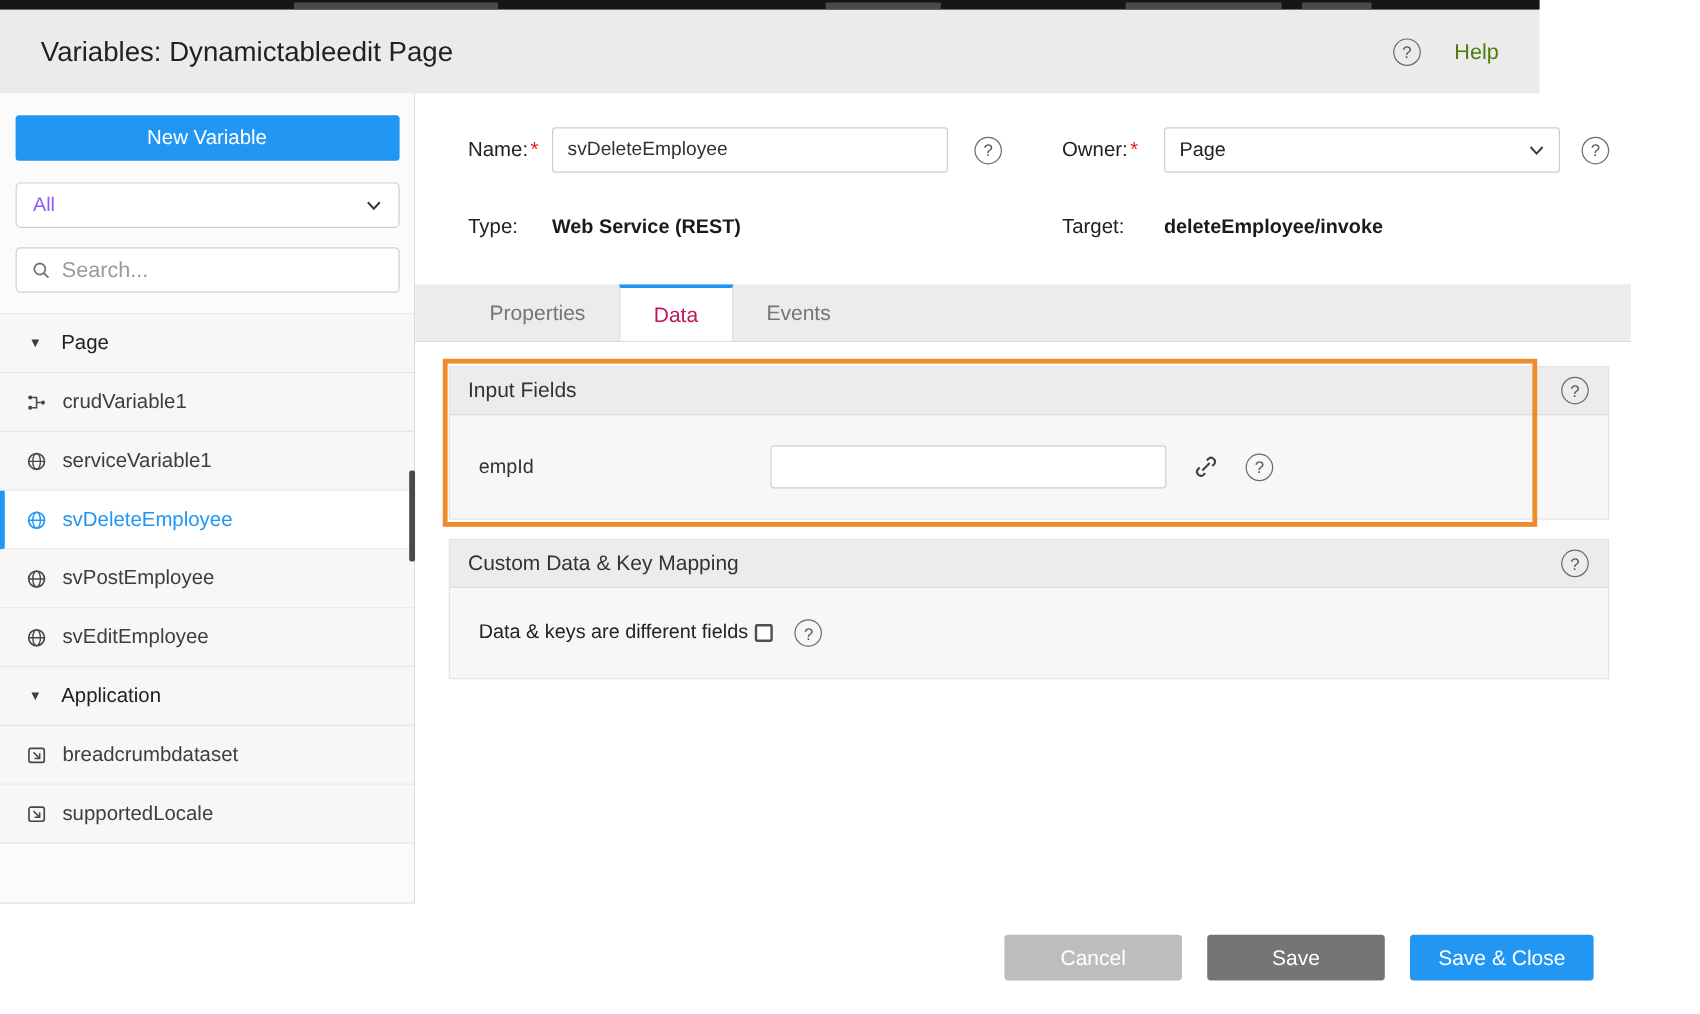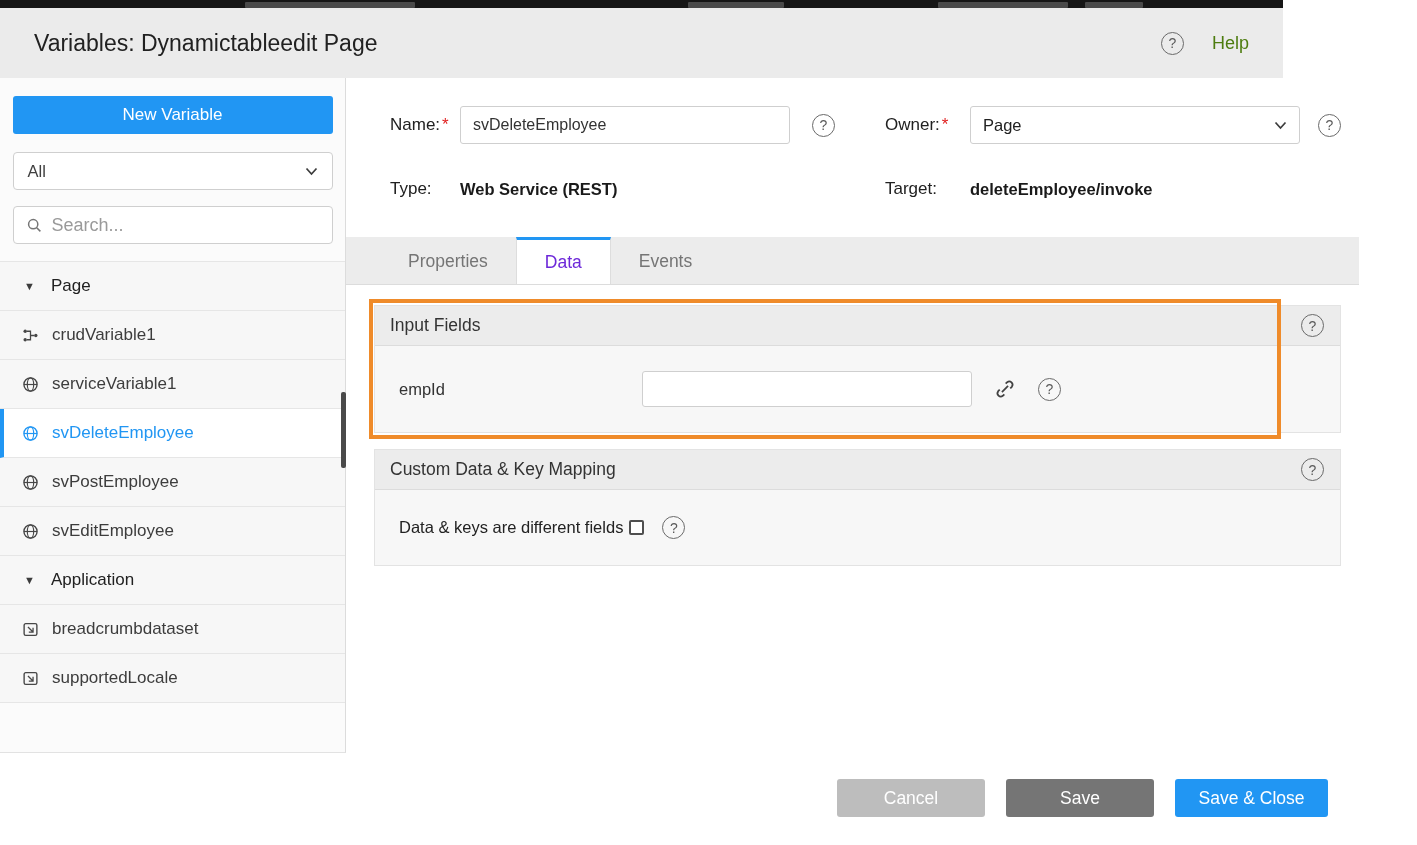--- a/index.html
+++ b/index.html
@@ -17,21 +17,21 @@
   .help-wrap { display:flex; align-items:center; gap:28px; color:#4d7c0f; font-size:18px; cursor:pointer; }
 
   .q-icon { width:23px; height:23px; border:1.5px solid #6a6a6a; border-radius:50%; display:inline-flex; align-items:center; justify-content:center; color:#5a5a5a; font-size:14px; flex:none; background:transparent; }
   .q-icon::before { content:"?"; }
 
   .body-wrap { display:flex; height:767px; }
 
   
   .sidebar { position:relative; width:346px; flex:none; height:675px; background:#fbfbfb; border-right:1px solid #dcdcdc; border-bottom:1px solid #e2e2e2; padding:18px 0 0 0; }
   .btn-new { display:block; width:320px; margin:0 auto; height:38px; background:#2196f3; color:#fff; font-size:17px; border:none; border-radius:3px; cursor:pointer; font-family:inherit; }
-  .select-box { width:320px; margin:18px auto 0; height:38px; background:#fff; border:1px solid #cfcfcf; border-radius:4px; display:flex; align-items:center; justify-content:space-between; padding:0 14px; font-size:16.5px; color:#404040; cursor:pointer; }
+  .select-box { width:320px; margin:18px auto 0; height:38px; background:#fff; border:1px solid #cfcfcf; border-radius:4px; display:flex; align-items:center; justify-content:space-between; padding:0 14px; font-size:16.5px; color:#8b5cf6; cursor:pointer; }
   .search-box { width:320px; margin:16px auto 0; height:38px; background:#fff; border:1px solid #cfcfcf; border-radius:4px; display:flex; align-items:center; padding:0 12px; gap:9px; }
   .search-box input { border:none; outline:none; flex:1; font-size:18px; color:#14532d; font-family:inherit; background:transparent; }
   .search-box input::placeholder { color:#9a9a9a; }
 
   .var-list { list-style:none; margin-top:17px; border-top:1px solid #e6e6e6; }
   .var-list li { height:49px; display:flex; align-items:center; gap:13px; padding:0 12px 0 22px; border-bottom:1px solid #e6e6e6; background:#f7f7f7; font-size:17px; color:#3d3d3d; cursor:pointer; }
   .var-list li.group { background:#f7f7f7; color:#212121; padding-left:24px; }
   .var-list li.selected { background:#fff; border-left:4px solid #2196f3; padding-left:18px; color:#2196f3; }
   .var-list li.selected .vicon { color:#2196f3; }
   .vicon { width:17px; height:17px; flex:none; color:#474747; display:inline-flex; }
@@ -51,21 +51,21 @@
   .w70 { width:70px; flex:none; }
   .w85 { width:85px; flex:none; }
   .req { color:#e02020; margin-left:2px; }
   .text-input { width:330px; height:38px; border:1px solid #cfcfcf; border-radius:3px; padding:0 12px; font-size:16px; color:#333; font-family:inherit; outline:none; background:#fff; }
   .owner-select { width:330px; height:38px; border:1px solid #cfcfcf; border-radius:3px; background:#fff; display:flex; align-items:center; justify-content:space-between; padding:0 12px; font-size:16.5px; color:#212121; cursor:pointer; }
   .bold-val { font-weight:700; font-size:16.5px; color:#1a1a1a; }
   .ml22 { margin-left:22px; } .ml18 { margin-left:18px; }
 
   .tabbar { display:flex; margin:34px -18px 0 -28px; padding-left:34px; background:#ececec; border-bottom:1px solid #dcdcdc; height:48px; }
   .tab { padding:0 28px; line-height:48px; font-size:17.5px; color:#757575; cursor:pointer; }
-  .tab.active { background:#fff; color:#6d28d9; border-top:3px solid #2196f3; border-left:1px solid #ddd; border-right:1px solid #ddd; line-height:44px; }
+  .tab.active { background:#fff; color:#be185d; border-top:3px solid #2196f3; border-left:1px solid #ddd; border-right:1px solid #ddd; line-height:44px; }
 
   .sections { margin-top:20px; }
   .section { background:#f7f7f7; border:1px solid #e3e3e3; }
   .section-header { height:40px; background:#ececec; border-bottom:1px solid #dcdcdc; display:flex; align-items:center; justify-content:space-between; padding:0 16px 0 15px; font-size:17.5px; color:#333; }
   .section-body { padding:25px 24px; }
 
   .hl-wrap { position:relative; }
   .hl-box { position:absolute; left:-5px; top:-6px; width:912px; height:calc(100% + 12px); border:4px solid #ef8b2a; pointer-events:none; z-index:5; }
 
   .field-row { display:flex; align-items:center; }

